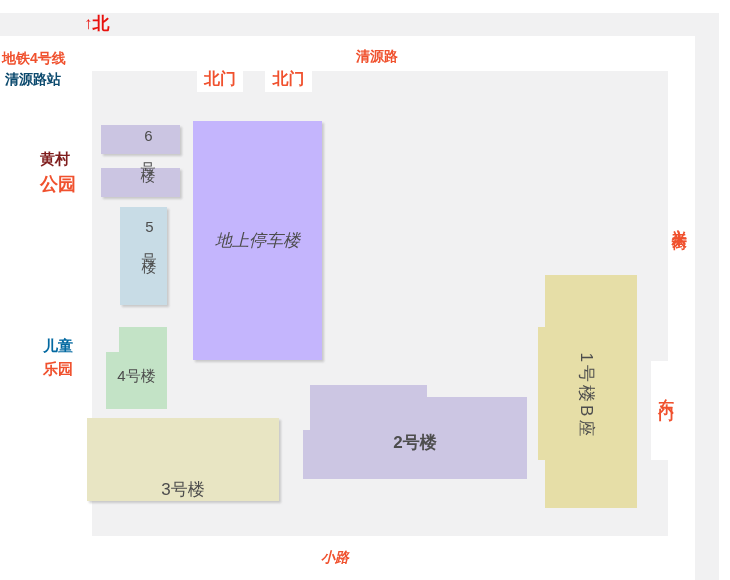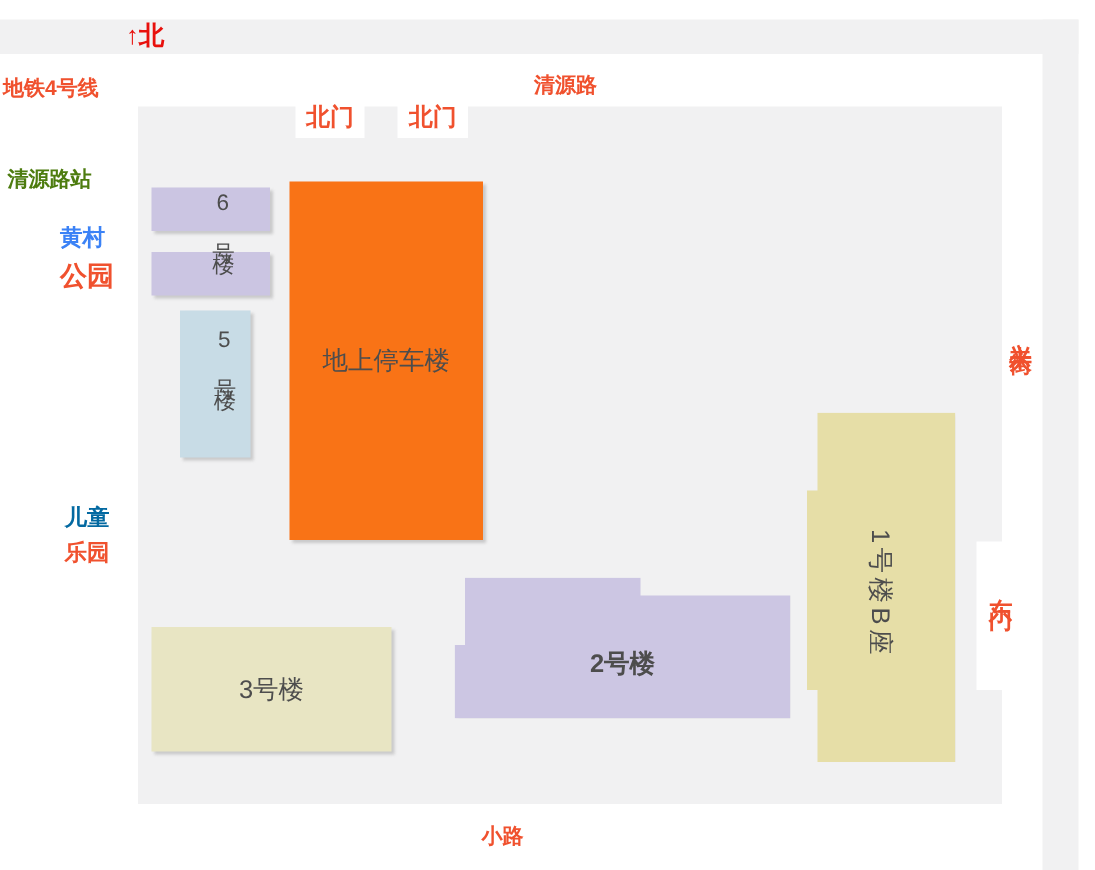--- a/index.html
+++ b/index.html
@@ -38,21 +38,21 @@
   .b6a{left:101px;top:125px;width:79px;height:29px;}
   .b6b{left:101px;top:168px;width:79px;height:29px;}
   .b6-label{left:127px;top:127px;width:30px;font-size:15px;letter-spacing:6px;z-index:5;}
   .b5{left:120px;top:207px;width:47px;height:98px;}
   .b5-label{left:128px;top:218px;width:30px;font-size:15px;letter-spacing:6px;z-index:5;}
   .parking{left:193px;top:121px;width:129px;height:239px;display:flex;align-items:center;justify-content:center;}
   .parking-label{font-size:17px;}
   .b4{left:106px;top:327px;width:61px;height:82px;
       clip-path:polygon(13px 0,61px 0,61px 82px,0 82px,0 25px,13px 25px);}
   .b4-label{left:0;top:40px;width:100%;text-align:center;font-size:15px;}
-  .b3{left:101px;top:418px;width:160px;height:83px;display:flex;align-items:center;justify-content:center;}
+  .b3{left:87px;top:418px;width:192px;height:83px;display:flex;align-items:flex-end;justify-content:center;}
   .b3-label{font-size:17px;}
   .b2{left:303px;top:385px;width:224px;height:94px;
       clip-path:polygon(7px 0,124px 0,124px 12px,224px 12px,224px 94px,0 94px,0 45px,7px 45px);font-weight:bold;}
   .b2-label{left:0;top:46px;width:100%;text-align:center;font-size:17px;}
   .b1a{left:367px;top:138px;width:270px;height:136px;
       clip-path:polygon(0 0,221px 0,270px 90px,270px 136px,173px 136px,138px 107px,0 107px);}
   .b1a-label{left:0;top:43px;width:100%;text-align:center;font-size:19px;}
   .b1b{left:538px;top:275px;width:99px;height:233px;
       clip-path:polygon(7px 0,99px 0,99px 233px,7px 233px,7px 185px,0 185px,0 52px,7px 52px);}
   .b1b-label{left:528px;top:386px;width:120px;height:20px;text-align:center;
@@ -65,47 +65,50 @@
 
   <div class="abs road-top" style="background: rgb(241, 241, 242);"></div>
   <div class="abs road-right" style="background: rgb(241, 241, 242);"></div>
 
   <div class="abs map-area" style="background: rgb(241, 241, 242);"></div>
 
   <div class="abs rlabel compass" style="color: rgb(232, 16, 12);">↑北</div>
 
   <div class="abs rlabel lbl-road-top" style="color: rgb(240, 81, 46);">清源路</div>
   <div class="abs rlabel vtext lbl-road-right" style="color: rgb(240, 81, 46);">兴丰大街</div>
-  <div class="abs rlabel lbl-road-bottom" style="color: rgb(240, 81, 46);">小路</div>
+  <div class="abs rlabel lbl-road-bottom" style="color: rgb(240, 81, 46); font-style: italic;">小路</div>
 
   <div class="abs rlabel lbl-subway-1" style="color: rgb(240, 81, 46);">地铁4号线</div>
-  <div class="abs rlabel lbl-subway-2" style="color: #4d7c0f; margin-top: 40px;">清源路站</div>
+  <div class="abs rlabel lbl-subway-2" style="color: #0c4a6e;">清源路站</div>
 
-  <div class="abs rlabel lbl-park-1" style="color: #3b82f6;">黄村</div>
+  <div class="abs rlabel lbl-park-1" style="color: #7f1d1d;">黄村</div>
   <div class="abs rlabel lbl-park-2" style="color: rgb(240, 81, 46);">公园</div>
 
   <div class="abs rlabel lbl-play-1" style="color: #0369a1;">儿童</div>
   <div class="abs rlabel lbl-play-2" style="color: rgb(240, 81, 46); text-align: center;">乐园</div>
 
   <div class="abs gate gate-n1" style="color: rgb(240, 81, 46);">北门</div>
   <div class="abs gate gate-n2" style="color: rgb(240, 81, 46);">北门</div>
   <div class="abs gate-e-notch"></div>
   <div class="abs vtext gate-e-label" style="color: rgb(240, 81, 46);">东门</div>
 
   <div class="abs bld b6a" style="background: rgb(203, 197, 226);"></div>
   <div class="abs bld b6b" style="background: rgb(203, 197, 226);"></div>
   <div class="abs blabel vtext b6-label">6号楼</div>
 
   <div class="abs bld b5" style="background: rgb(200, 220, 230);"></div>
   <div class="abs blabel vtext b5-label">5号楼</div>
 
-  <div class="abs bld parking" style="background: #f97316;">
+  <div class="abs bld parking" style="background: #c4b5fd; font-style: italic;">
     <span class="blabel parking-label">地上停车楼</span>
   </div>
 
+  <div class="abs bld b4" style="background: rgb(195, 227, 198);">
+    <span class="abs blabel b4-label">4号楼</span>
+  </div>
 
   <div class="abs bld b3" style="background: rgb(232, 229, 195);">
     <span class="blabel b3-label">3号楼</span>
   </div>
 
   <div class="abs bld b2" style="background: rgb(204, 198, 227);">
     <span class="abs blabel b2-label">2号楼</span>
   </div>
 
 

